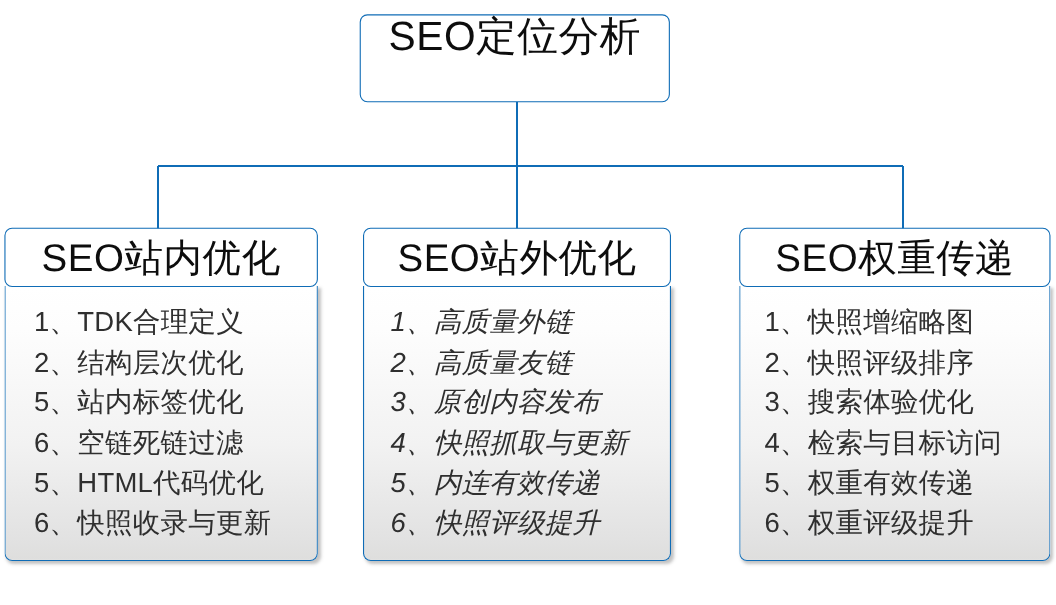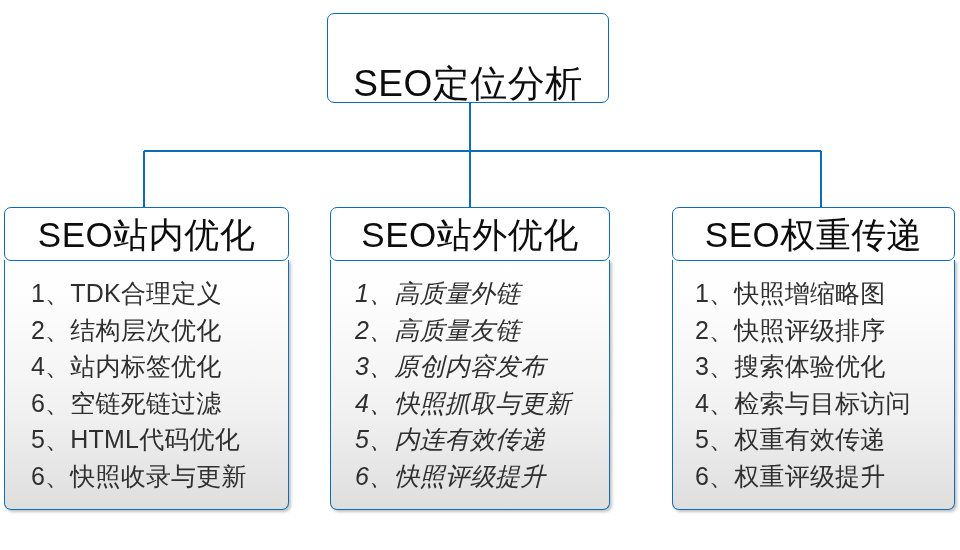--- a/index.html
+++ b/index.html
@@ -30,27 +30,27 @@
     height: 550px;
     pointer-events: none;
   }
 
   
   .root-node {
     position: absolute;
     left: 327px;
     top: 13px;
     width: 282px;
-    height: 90px;
+    height: 80px;
     box-sizing: border-box;
     border: 1.6px solid #0f6cb6;
     border-radius: 7px;
     background: #ffffff;
     display: flex;
-    align-items: flex-end;
+    align-items: flex-start;
     justify-content: center;
   }
   .root-node .root-label {
     font-size: 37px;
     color: #0d0d0d;
     line-height: 1;
     letter-spacing: 0.5px;
     white-space: nowrap;
   }
 
@@ -136,21 +136,21 @@
   </div>
 
   <div class="column col-0">
     <div class="col-header">
       <span class="col-title">SEO站内优化</span>
     </div>
     <div class="col-body">
       <ul class="col-list">
         <li>1、TDK合理定义</li>
         <li>2、结构层次优化</li>
-        <li>4、站内标签优化</li>
+        <li>5、站内标签优化</li>
         <li>6、空链死链过滤</li>
         <li>5、HTML代码优化</li>
         <li>6、快照收录与更新</li>
       </ul>
     </div>
   </div>
 
   <div class="column col-1">
     <div class="col-header">
       <span class="col-title">SEO站外优化</span>

